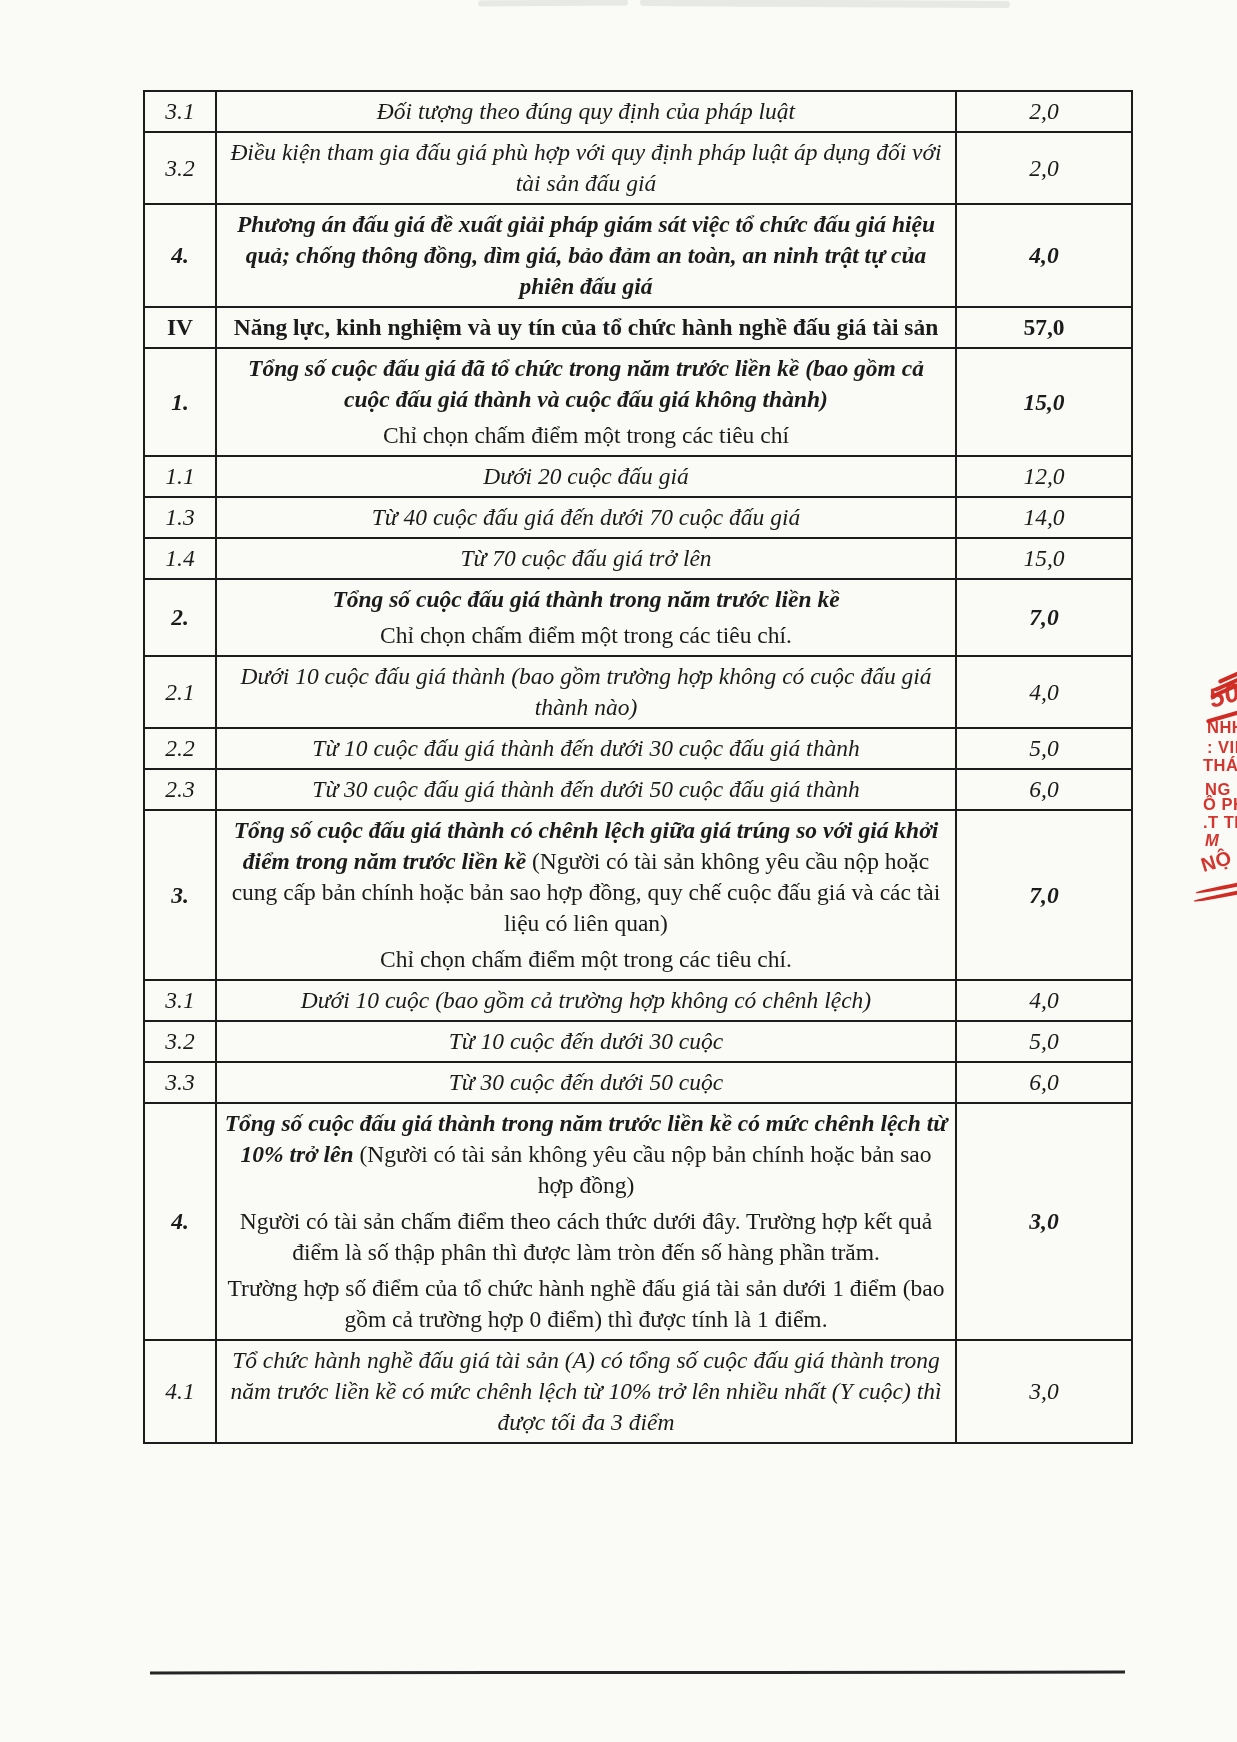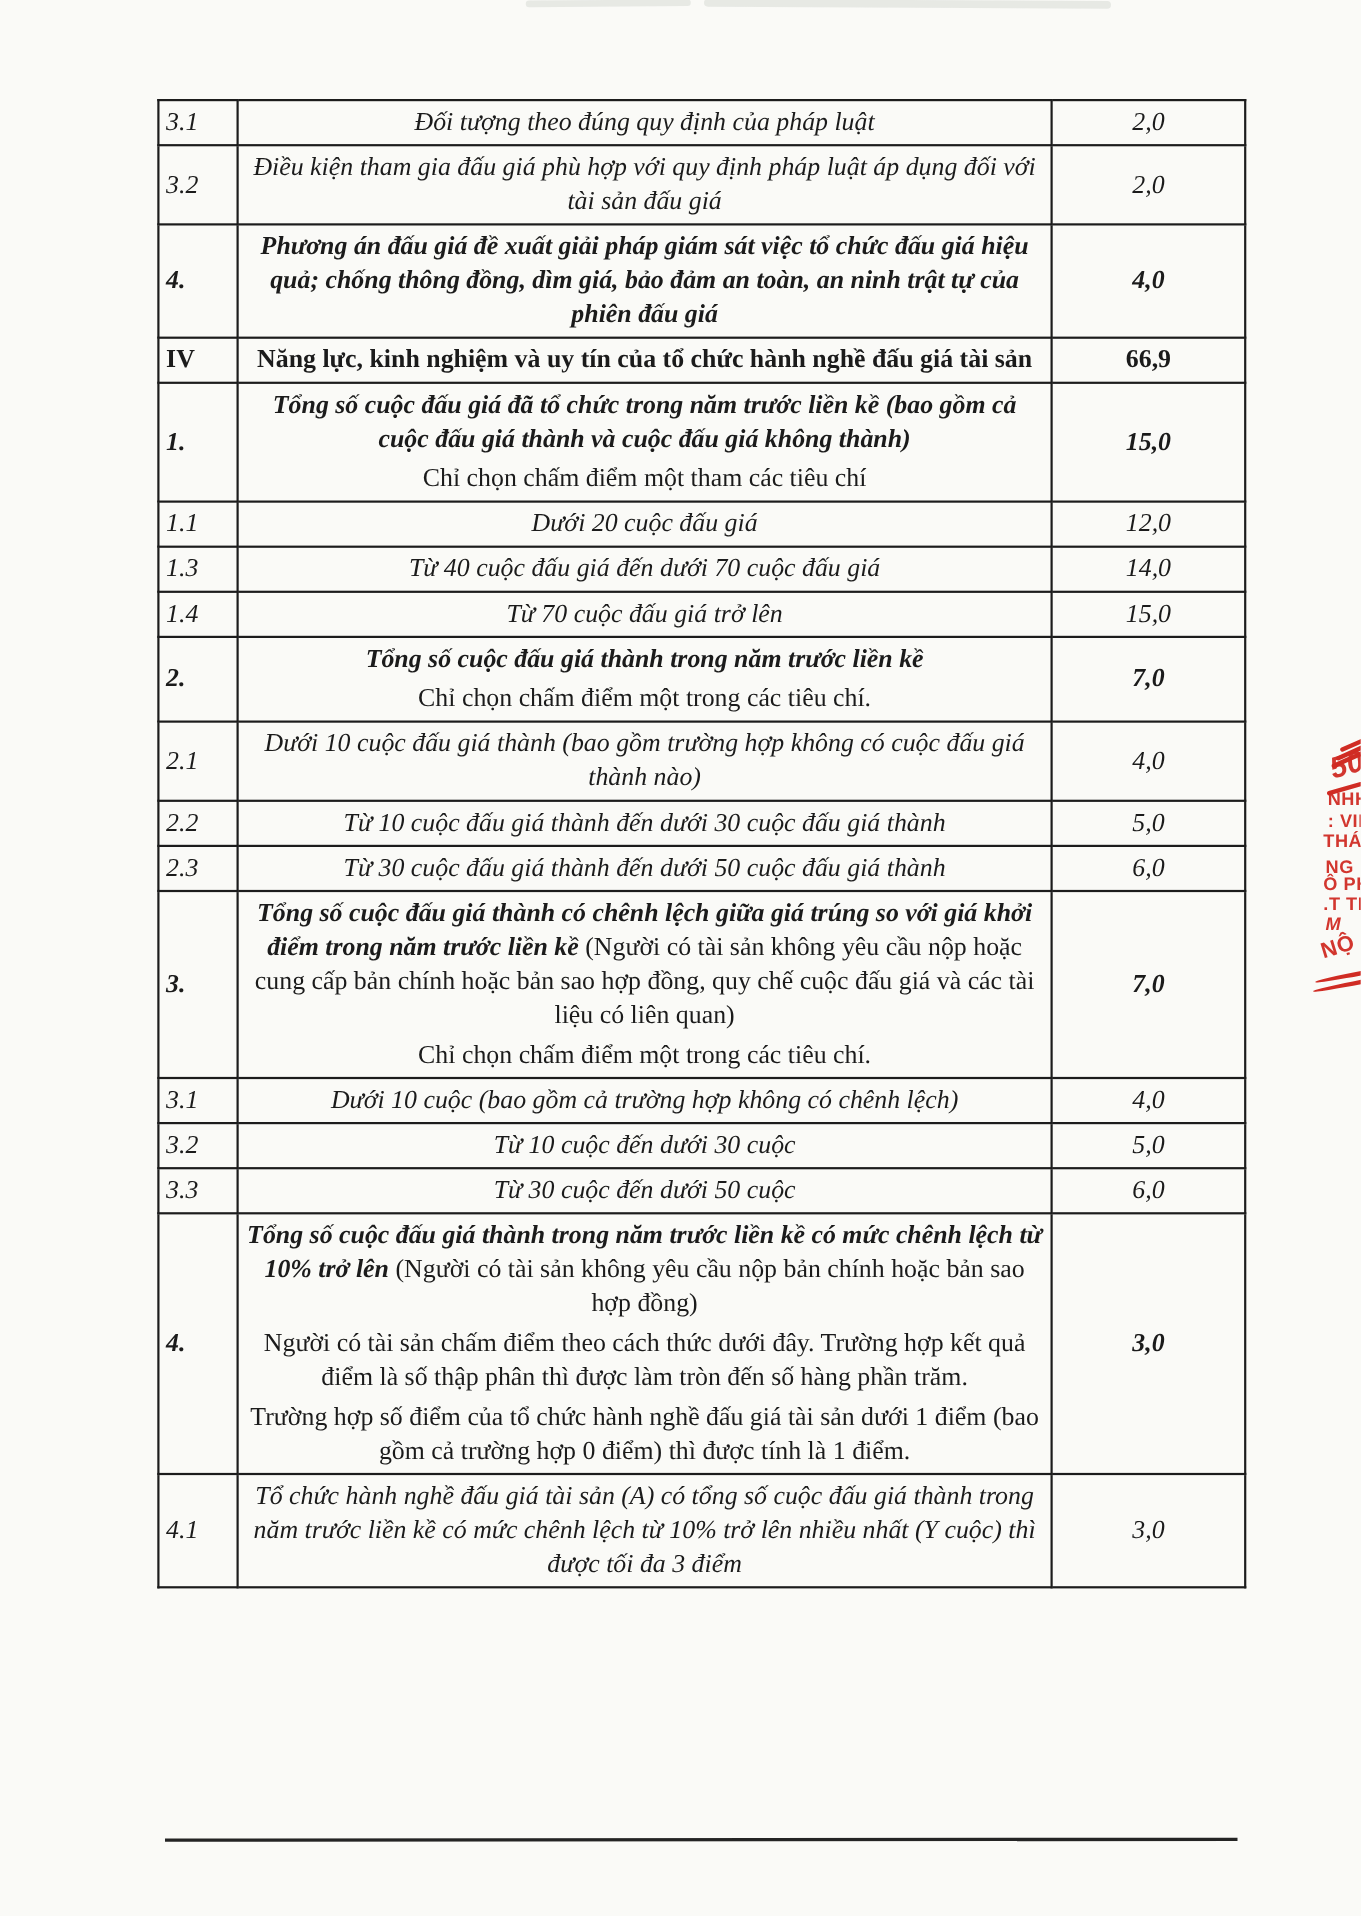--- a/index.html
+++ b/index.html
@@ -21,21 +21,21 @@
     border-collapse:collapse;
     table-layout:fixed;
   }
   table.criteria td{
     border:2px solid #1c1c1c;
     font-size:23.5px;
     line-height:31px;
     vertical-align:middle;
     padding:2px 6px;
   }
-  td.num{width:58px;}
+  td.num{width:58px;text-align:center;}
   td.desc{width:726px;padding-left:13px;padding-right:10px;}
   td.score{width:162px;text-align:center;border-radius:10px;}
   .para{margin:2px 0;text-align:center;}
   .para + .para{margin-top:5px;}
   .italic{font-style:italic;}
   .bold{font-weight:bold;}
   .bold-italic{font-weight:bold;font-style:italic;}
   .normal{font-style:normal;font-weight:normal;}
 
   
@@ -95,27 +95,27 @@
         <td class="desc">
           <div class="para"><span class="bold-italic">Phương án đấu giá đề xuất giải pháp giám sát việc tổ chức đấu giá hiệu quả; chống thông đồng, dìm giá, bảo đảm an toàn, an ninh trật tự của phiên đấu giá</span></div>
         </td>
         <td class="score bold-italic">4,0</td>
       </tr>
       <tr>
         <td class="num bold">IV</td>
         <td class="desc">
           <div class="para"><span class="bold">Năng lực, kinh nghiệm và uy tín của tổ chức hành nghề đấu giá tài sản</span></div>
         </td>
-        <td class="score bold">66,9</td>
+        <td class="score bold">57,0</td>
       </tr>
       <tr>
         <td class="num bold-italic">1.</td>
         <td class="desc">
           <div class="para"><span class="bold-italic">Tổng số cuộc đấu giá đã tổ chức trong năm trước liền kề (bao gồm cả cuộc đấu giá thành và cuộc đấu giá không thành)</span></div>
-          <div class="para"><span class="normal">Chỉ chọn chấm điểm một tham các tiêu chí</span></div>
+          <div class="para"><span class="normal">Chỉ chọn chấm điểm một trong các tiêu chí</span></div>
         </td>
         <td class="score bold-italic">15,0</td>
       </tr>
       <tr>
         <td class="num italic">1.1</td>
         <td class="desc">
           <div class="para"><span class="italic">Dưới 20 cuộc đấu giá</span></div>
         </td>
         <td class="score italic">12,0</td>
       </tr>

